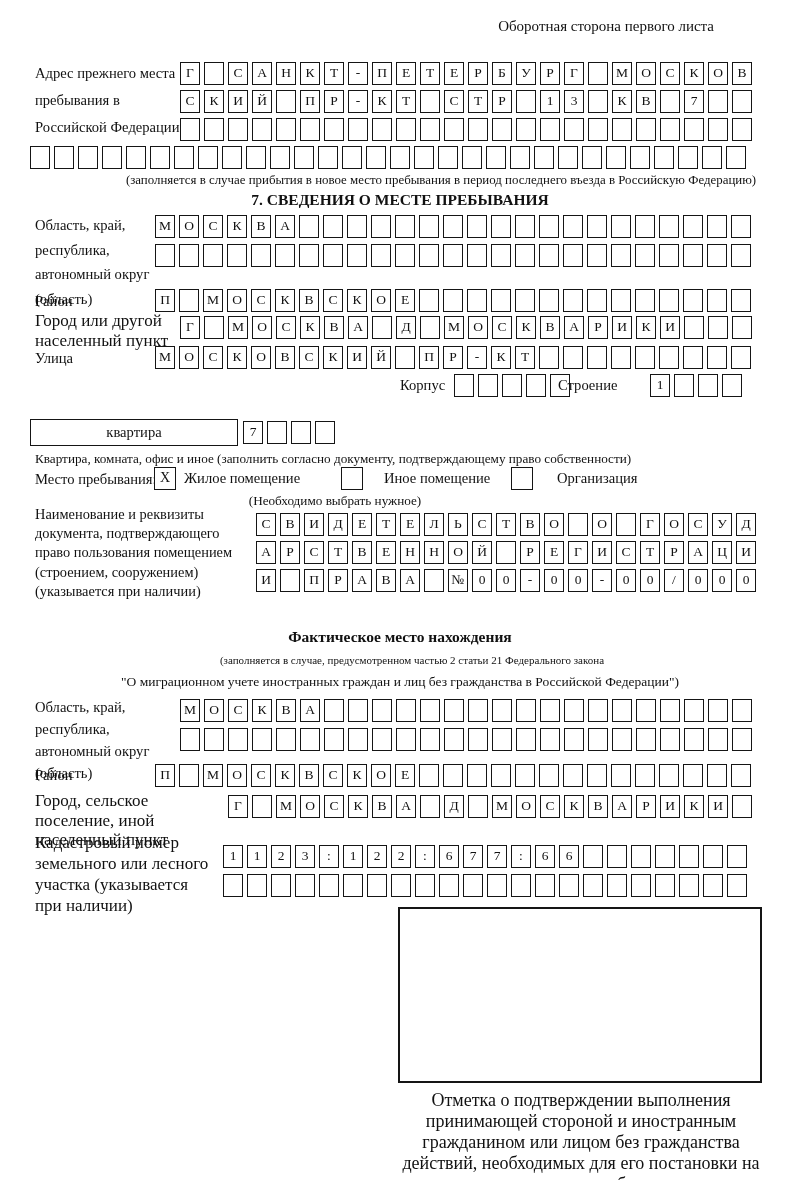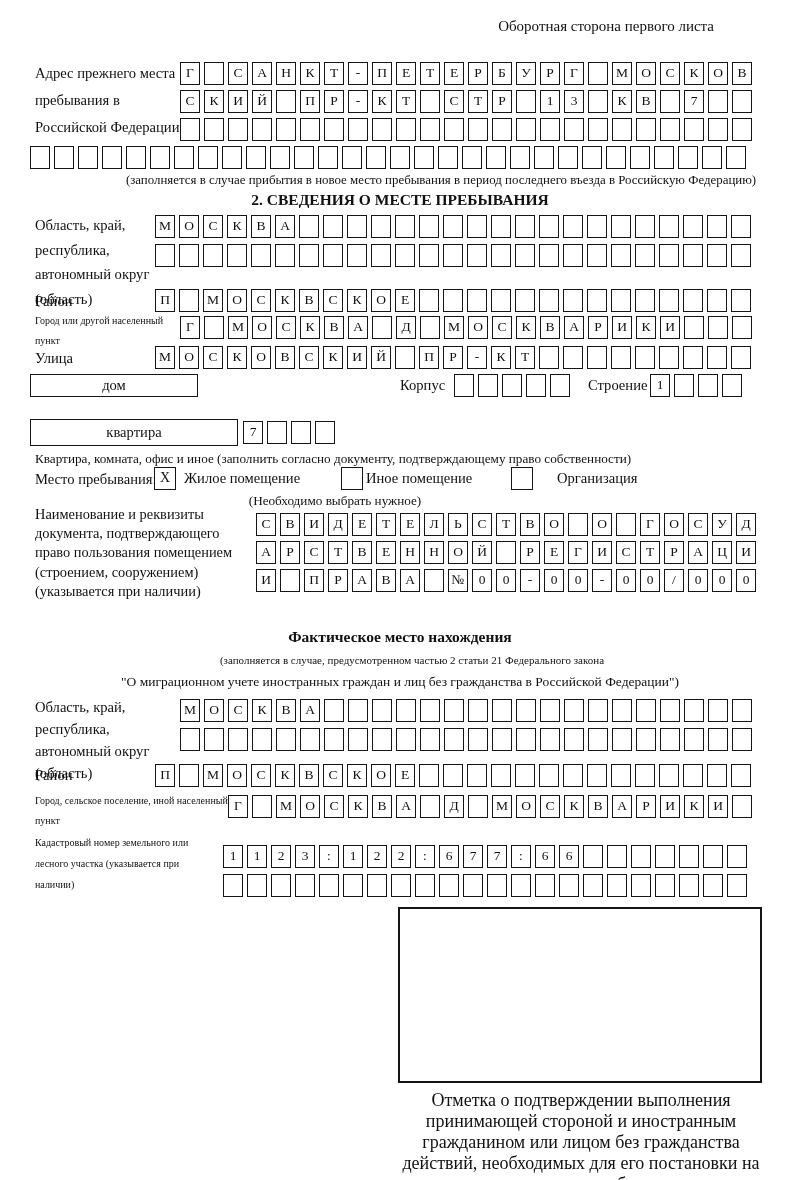--- a/index.html
+++ b/index.html
@@ -3,21 +3,21 @@
 <meta charset="utf-8">
 <style>
   html,body{margin:0;padding:0;background:#fff;}
   .sheet{
     position:relative;width:772px;height:1180px;background:#ffffff;
     font-family:"Liberation Serif","DejaVu Serif",serif;color:#111;
     overflow:hidden;
   }
   .abs{position:absolute;}
   .lbl{font-size:14.6px;line-height:27px;}
-  .lbl-tight{font-size:10px;line-height:19.5px;}
+  .lbl-tight{font-size:17px;line-height:19.5px;}
   .hdr{font-weight:bold;font-size:15.5px;text-align:center;width:800px;left:0;}
   .note{font-size:12.9px;text-align:center;width:800px;left:0;}
   .note-sm{font-size:13.2px;}
   .cells{white-space:nowrap;}
   .cb{
     display:inline-block;box-sizing:border-box;width:20px;height:23px;
     border:1.7px solid #151515;margin-right:4px;vertical-align:top;
     text-align:center;font-size:13.5px;line-height:20px;background:#fff;
   }
   .bigbox{
@@ -37,50 +37,49 @@
 
   <div class="abs" style="top:18px;right:58px;font-size:15px;">Оборотная сторона первого листа</div>
 
   <div class="abs lbl" style="left:35px;top:60px;width:150px;">Адрес прежнего места пребывания в Российской Федерации</div>
   <div class="abs cells" style="left:180px;top:62px;"><span class="cb">Г</span><span class="cb"></span><span class="cb">С</span><span class="cb">А</span><span class="cb">Н</span><span class="cb">К</span><span class="cb">Т</span><span class="cb">-</span><span class="cb">П</span><span class="cb">Е</span><span class="cb">Т</span><span class="cb">Е</span><span class="cb">Р</span><span class="cb">Б</span><span class="cb">У</span><span class="cb">Р</span><span class="cb">Г</span><span class="cb"></span><span class="cb">М</span><span class="cb">О</span><span class="cb">С</span><span class="cb">К</span><span class="cb">О</span><span class="cb">В</span></div>
   <div class="abs cells" style="left:180px;top:90px;"><span class="cb">С</span><span class="cb">К</span><span class="cb">И</span><span class="cb">Й</span><span class="cb"></span><span class="cb">П</span><span class="cb">Р</span><span class="cb">-</span><span class="cb">К</span><span class="cb">Т</span><span class="cb"></span><span class="cb">С</span><span class="cb">Т</span><span class="cb">Р</span><span class="cb"></span><span class="cb">1</span><span class="cb">3</span><span class="cb"></span><span class="cb">К</span><span class="cb">В</span><span class="cb"></span><span class="cb">7</span><span class="cb"></span><span class="cb"></span></div>
   <div class="abs cells" style="left:180px;top:118px;"><span class="cb"></span><span class="cb"></span><span class="cb"></span><span class="cb"></span><span class="cb"></span><span class="cb"></span><span class="cb"></span><span class="cb"></span><span class="cb"></span><span class="cb"></span><span class="cb"></span><span class="cb"></span><span class="cb"></span><span class="cb"></span><span class="cb"></span><span class="cb"></span><span class="cb"></span><span class="cb"></span><span class="cb"></span><span class="cb"></span><span class="cb"></span><span class="cb"></span><span class="cb"></span><span class="cb"></span></div>
   <div class="abs cells" style="left:30px;top:146px;"><span class="cb"></span><span class="cb"></span><span class="cb"></span><span class="cb"></span><span class="cb"></span><span class="cb"></span><span class="cb"></span><span class="cb"></span><span class="cb"></span><span class="cb"></span><span class="cb"></span><span class="cb"></span><span class="cb"></span><span class="cb"></span><span class="cb"></span><span class="cb"></span><span class="cb"></span><span class="cb"></span><span class="cb"></span><span class="cb"></span><span class="cb"></span><span class="cb"></span><span class="cb"></span><span class="cb"></span><span class="cb"></span><span class="cb"></span><span class="cb"></span><span class="cb"></span><span class="cb"></span><span class="cb"></span></div>
   <div class="abs note" style="top:173px;padding-left:41px;">(заполняется в случае прибытия в новое место пребывания в период последнего въезда в Российскую Федерацию)</div>
 
-  <div class="abs hdr" style="top:191px;">2. СВЕДЕНИЯ О МЕСТЕ ПРЕБЫВАНИЯ</div>
+  <div class="abs hdr" style="top:191px;">7. СВЕДЕНИЯ О МЕСТЕ ПРЕБЫВАНИЯ</div>
 
   <div class="abs lbl" style="left:35px;top:213px;width:128px;line-height:24.5px;">Область, край, республика, автономный округ (область)</div>
   <div class="abs cells" style="left:155px;top:215px;"><span class="cb">М</span><span class="cb">О</span><span class="cb">С</span><span class="cb">К</span><span class="cb">В</span><span class="cb">А</span><span class="cb"></span><span class="cb"></span><span class="cb"></span><span class="cb"></span><span class="cb"></span><span class="cb"></span><span class="cb"></span><span class="cb"></span><span class="cb"></span><span class="cb"></span><span class="cb"></span><span class="cb"></span><span class="cb"></span><span class="cb"></span><span class="cb"></span><span class="cb"></span><span class="cb"></span><span class="cb"></span><span class="cb"></span></div>
   <div class="abs cells" style="left:155px;top:244px;"><span class="cb"></span><span class="cb"></span><span class="cb"></span><span class="cb"></span><span class="cb"></span><span class="cb"></span><span class="cb"></span><span class="cb"></span><span class="cb"></span><span class="cb"></span><span class="cb"></span><span class="cb"></span><span class="cb"></span><span class="cb"></span><span class="cb"></span><span class="cb"></span><span class="cb"></span><span class="cb"></span><span class="cb"></span><span class="cb"></span><span class="cb"></span><span class="cb"></span><span class="cb"></span><span class="cb"></span><span class="cb"></span></div>
 
   <div class="abs lbl" style="left:35px;top:288px;">Район</div>
   <div class="abs cells" style="left:155px;top:289px;"><span class="cb">П</span><span class="cb"></span><span class="cb">М</span><span class="cb">О</span><span class="cb">С</span><span class="cb">К</span><span class="cb">В</span><span class="cb">С</span><span class="cb">К</span><span class="cb">О</span><span class="cb">Е</span><span class="cb"></span><span class="cb"></span><span class="cb"></span><span class="cb"></span><span class="cb"></span><span class="cb"></span><span class="cb"></span><span class="cb"></span><span class="cb"></span><span class="cb"></span><span class="cb"></span><span class="cb"></span><span class="cb"></span><span class="cb"></span></div>
 
   <div class="abs lbl-tight" style="left:35px;top:311px;width:150px;">Город или другой населенный пункт</div>
   <div class="abs cells" style="left:180px;top:316px;"><span class="cb">Г</span><span class="cb"></span><span class="cb">М</span><span class="cb">О</span><span class="cb">С</span><span class="cb">К</span><span class="cb">В</span><span class="cb">А</span><span class="cb"></span><span class="cb">Д</span><span class="cb"></span><span class="cb">М</span><span class="cb">О</span><span class="cb">С</span><span class="cb">К</span><span class="cb">В</span><span class="cb">А</span><span class="cb">Р</span><span class="cb">И</span><span class="cb">К</span><span class="cb">И</span><span class="cb"></span><span class="cb"></span><span class="cb"></span></div>
 
   <div class="abs lbl" style="left:35px;top:345px;">Улица</div>
   <div class="abs cells" style="left:155px;top:346px;"><span class="cb">М</span><span class="cb">О</span><span class="cb">С</span><span class="cb">К</span><span class="cb">О</span><span class="cb">В</span><span class="cb">С</span><span class="cb">К</span><span class="cb">И</span><span class="cb">Й</span><span class="cb"></span><span class="cb">П</span><span class="cb">Р</span><span class="cb">-</span><span class="cb">К</span><span class="cb">Т</span><span class="cb"></span><span class="cb"></span><span class="cb"></span><span class="cb"></span><span class="cb"></span><span class="cb"></span><span class="cb"></span><span class="cb"></span><span class="cb"></span></div>
 
-  <div class="abs bigbox" style="left:30px;top:374px;width:168px;height:23px;line-height:20px;">дом</div>
   <div class="abs lbl" style="left:400px;top:374px;line-height:23px;">Корпус</div>
   <div class="abs cells" style="left:454px;top:374px;"><span class="cb"></span><span class="cb"></span><span class="cb"></span><span class="cb"></span><span class="cb"></span></div>
-  <div class="abs lbl" style="left:588px;top:374px;line-height:23px;">Строение</div>
+  <div class="abs lbl" style="left:558px;top:374px;line-height:23px;">Строение</div>
   <div class="abs cells" style="left:650px;top:374px;"><span class="cb">1</span><span class="cb"></span><span class="cb"></span><span class="cb"></span></div>
 
   <div class="abs bigbox" style="left:30px;top:419px;width:208px;height:27px;line-height:24px;">квартира</div>
   <div class="abs cells" style="left:243px;top:421px;"><span class="cb">7</span><span class="cb"></span><span class="cb"></span><span class="cb"></span></div>
   <div class="abs note-sm" style="left:35px;top:451px;">Квартира, комната, офис и иное (заполнить согласно документу, подтверждающему право собственности)</div>
 
   <div class="abs lbl" style="left:35px;top:468px;line-height:23px;">Место пребывания:</div>
   <div class="abs chk" style="left:154px;top:467px;">X</div>
   <div class="abs lbl" style="left:184px;top:467px;line-height:23px;">Жилое помещение</div>
   <div class="abs chk" style="left:341px;top:467px;"></div>
-  <div class="abs lbl" style="left:366px;top:467px;line-height:23px;">Иное помещение</div>
+  <div class="abs lbl" style="left:384px;top:467px;line-height:23px;">Иное помещение</div>
   <div class="abs chk" style="left:511px;top:467px;"></div>
   <div class="abs lbl" style="left:557px;top:467px;line-height:23px;">Организация</div>
   <div class="abs note-sm" style="left:190px;top:493px;width:290px;text-align:center;">(Необходимо выбрать нужное)</div>
 
   <div class="abs" style="left:35px;top:505px;width:214px;font-size:14.4px;line-height:19.2px;">Наименование и реквизиты документа, подтверждающего право пользования помещением (строением, сооружением) (указывается при наличии)</div>
   <div class="abs cells" style="left:256px;top:513px;"><span class="cb">С</span><span class="cb">В</span><span class="cb">И</span><span class="cb">Д</span><span class="cb">Е</span><span class="cb">Т</span><span class="cb">Е</span><span class="cb">Л</span><span class="cb">Ь</span><span class="cb">С</span><span class="cb">Т</span><span class="cb">В</span><span class="cb">О</span><span class="cb"></span><span class="cb">О</span><span class="cb"></span><span class="cb">Г</span><span class="cb">О</span><span class="cb">С</span><span class="cb">У</span><span class="cb">Д</span></div>
   <div class="abs cells" style="left:256px;top:541px;"><span class="cb">А</span><span class="cb">Р</span><span class="cb">С</span><span class="cb">Т</span><span class="cb">В</span><span class="cb">Е</span><span class="cb">Н</span><span class="cb">Н</span><span class="cb">О</span><span class="cb">Й</span><span class="cb"></span><span class="cb">Р</span><span class="cb">Е</span><span class="cb">Г</span><span class="cb">И</span><span class="cb">С</span><span class="cb">Т</span><span class="cb">Р</span><span class="cb">А</span><span class="cb">Ц</span><span class="cb">И</span></div>
   <div class="abs cells" style="left:256px;top:569px;"><span class="cb">И</span><span class="cb"></span><span class="cb">П</span><span class="cb">Р</span><span class="cb">А</span><span class="cb">В</span><span class="cb">А</span><span class="cb"></span><span class="cb">№</span><span class="cb">0</span><span class="cb">0</span><span class="cb">-</span><span class="cb">0</span><span class="cb">0</span><span class="cb">-</span><span class="cb">0</span><span class="cb">0</span><span class="cb">/</span><span class="cb">0</span><span class="cb">0</span><span class="cb">0</span></div>
 
   <div class="abs hdr" style="top:628px;">Фактическое место нахождения</div>

